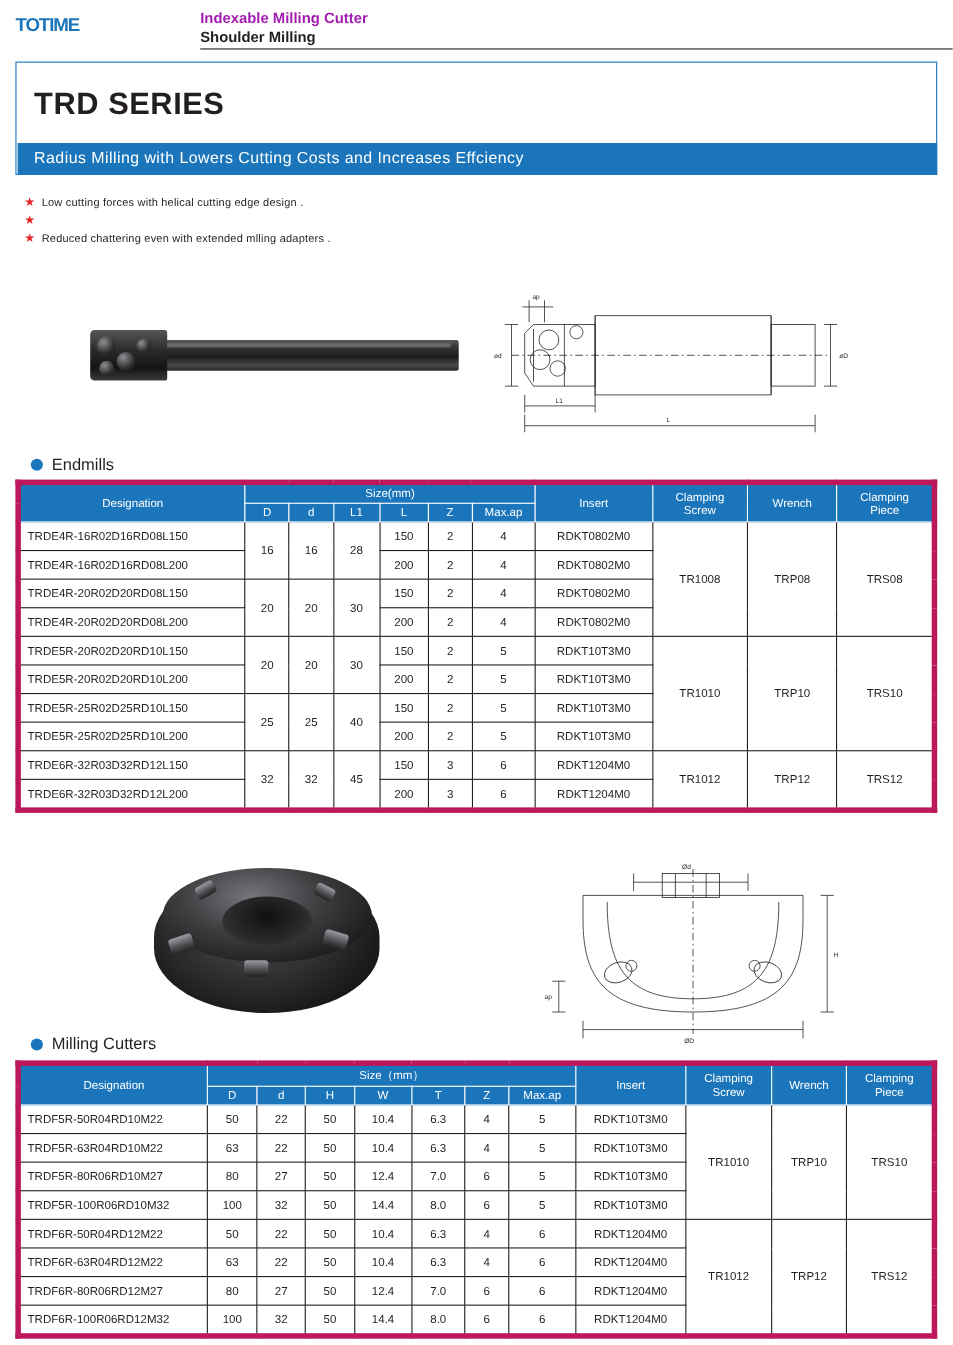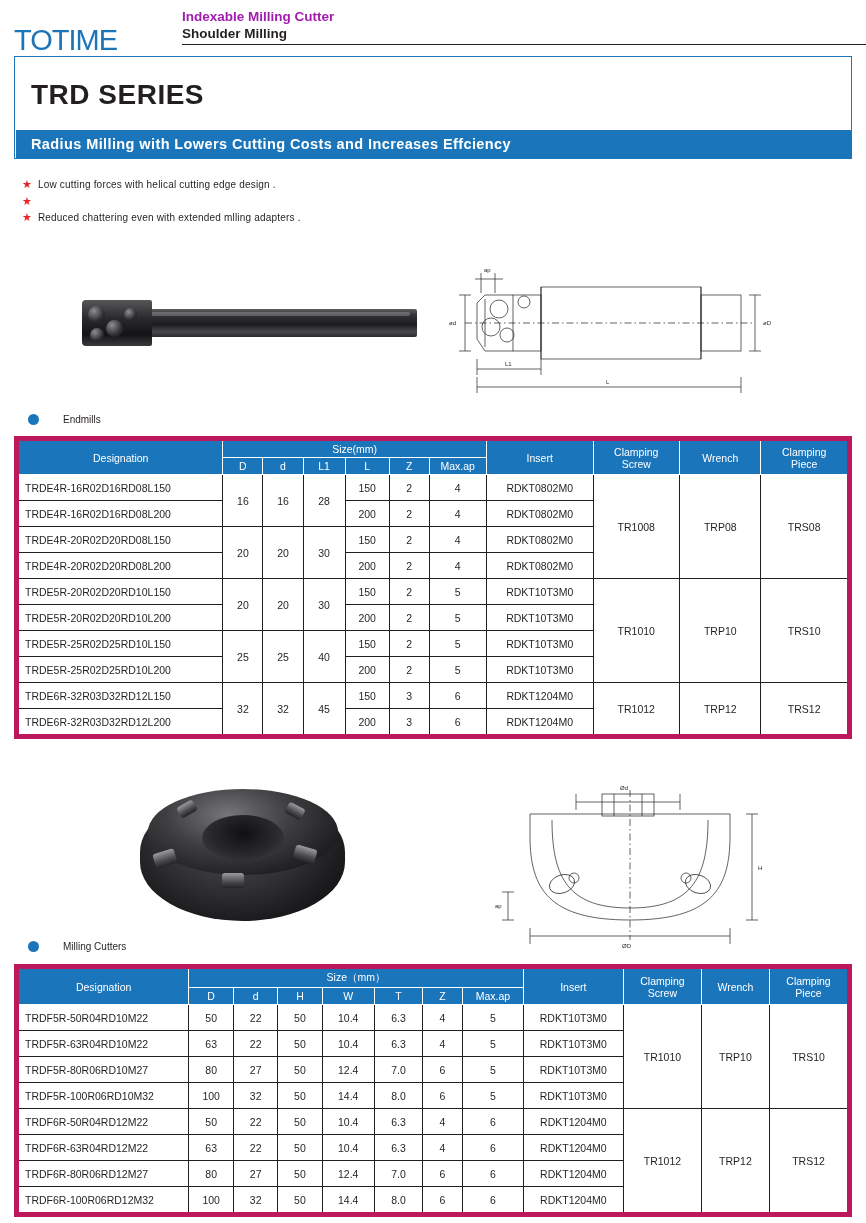--- a/index.html
+++ b/index.html
@@ -8,33 +8,33 @@
     background:#ffffff;
     font-family:"Liberation Sans", sans-serif;
     color:#000;
     position:relative;
     overflow:hidden;
   }
   .page{position:relative;width:866px;height:1223px;}
 
   
   .header{position:absolute;left:14px;top:8px;width:838px;height:40px;}
-  .logo{position:absolute;left:0;top:20px;font-size:29px;font-weight:normal;letter-spacing:-1px;line-height:25px;}
+  .logo{position:absolute;left:0;top:2px;font-size:17px;font-weight:bold;letter-spacing:-1px;line-height:25px;}
   .logo .blue{color:#1b75bb;}
   .logo .cyan{color:#1b75bb;}
   .hdr-text{position:absolute;left:168px;top:0px;}
   .hdr-l1{font-size:13.5px;font-weight:bold;color:#a21caf;line-height:17px;}
   .hdr-l2{font-size:13.5px;font-weight:bold;color:#231f20;line-height:17px;}
   .hdr-rule{position:absolute;left:168px;top:36px;width:684px;height:1px;background:#231f20;}
 
   
   .titlebox{position:absolute;left:14px;top:56px;width:838px;height:103px;border:1px solid #1b75bb;box-sizing:border-box;}
   .series{position:absolute;left:16px;top:22px;font-size:28px;font-weight:bold;color:#231f20;letter-spacing:0.5px;}
   .blueband{position:absolute;left:1px;top:73px;width:836px;height:29px;background:#1b75bb;}
-  .blueband span{display:block;padding:6px 0 0 15px;color:#fff;font-size:14.5px;font-weight:bold;letter-spacing:0.4px;}
+  .blueband span{display:block;padding:6px 0 0 15px;color:#fff;font-size:14.5px;font-weight:normal;letter-spacing:0.4px;}
 
   
   .features{position:absolute;left:22px;top:178px;width:820px;}
   .frow{display:flex;align-items:flex-start;line-height:14px;margin-bottom:3px;}
   .star{color:#e8262a;font-size:11px;line-height:13px;margin-right:6px;}
   .ftext{font-size:10px;color:#231f20;letter-spacing:0.2px;text-align:right;}
 
   
   .photo1{position:absolute;left:40px;top:268px;width:360px;height:120px;}
   .shank{position:absolute;left:92px;top:41px;width:285px;height:28px;border-radius:2px;
@@ -48,21 +48,21 @@
   .i4{left:84px;top:40px;width:13px;height:13px;}
   .hl{position:absolute;left:95px;top:44px;width:275px;height:4px;background:rgba(255,255,255,.22);border-radius:2px;}
 
   
   .draw1{position:absolute;left:425px;top:265px;width:350px;height:130px;}
   .draw1 svg{display:block;}
 
   
   .seclabel{position:absolute;display:flex;align-items:center;}
   .dot{width:11px;height:11px;border-radius:50%;background:#1b75bb;margin-right:8px;}
-  .seclabel span.txt{font-size:10px;color:#231f20;margin-left:16px;}
+  .seclabel span.txt{font-size:15px;color:#231f20;}
 
   
   table{border-collapse:collapse;font-size:10.5px;color:#231f20;}
   .tbl{position:absolute;border:5px solid #be185d;}
   .tbl th{background:#1b75bb;color:#fff;font-weight:normal;border:1px solid #ffffff;font-size:10.5px;padding:2px 1px;}
   .tbl td{border:1px solid #231f20;text-align:center;padding:2px 2px;height:21px;}
   .tbl td.desig{text-align:left;padding-left:6px;}
 
   
   .photo2{position:absolute;left:118px;top:785px;width:250px;height:150px;}

